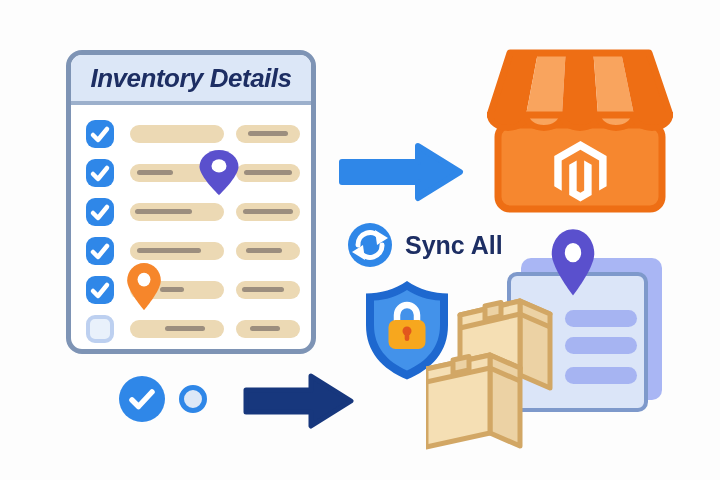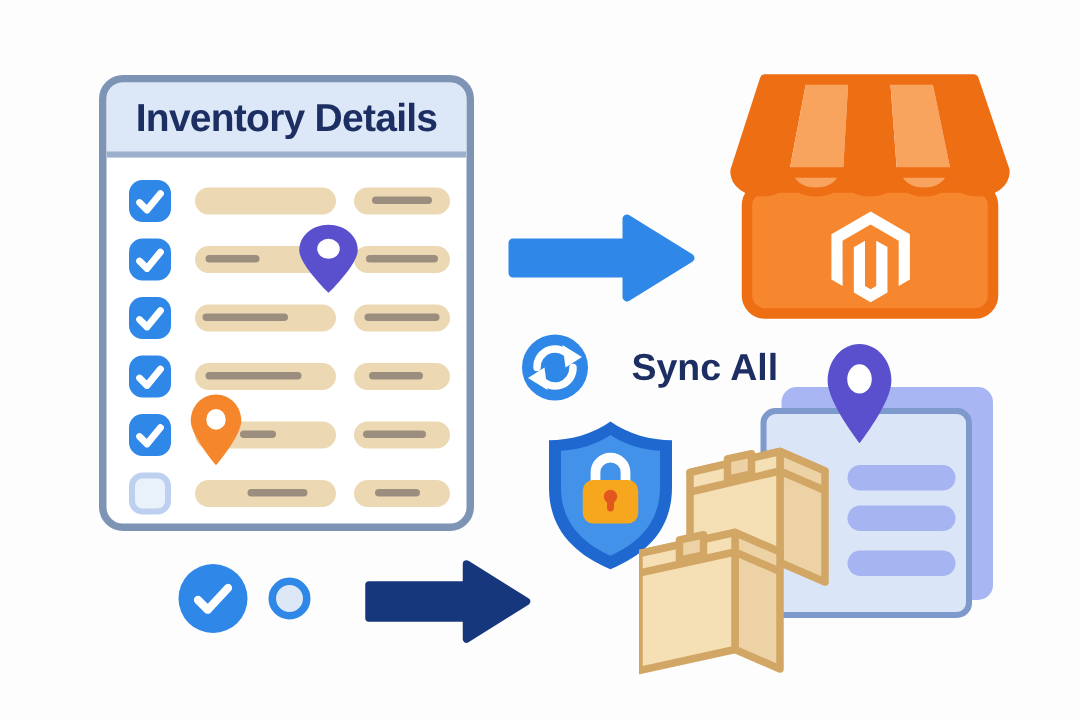--- a/index.html
+++ b/index.html
@@ -5,42 +5,42 @@
   html,body{margin:0;padding:0;background:#fdfdfd;}
   .canvas{position:relative;width:720px;height:480px;background:var(--background,#fdfdfd);
           overflow:hidden;font-family:"Liberation Sans",sans-serif;}
   .abs{position:absolute;}
 
   
   .card{position:absolute;left:66px;top:50px;width:250px;height:304px;background:var(--card-bg,#fff);
         border:5px solid var(--card-border,#7e94b5);border-radius:16px;box-sizing:border-box;overflow:hidden;}
   .card-header{height:46px;background:var(--card-header-bg,#dce7f7);
         border-bottom:4px solid var(--card-divider,#9cb0cc);
-        display:flex;align-items:center;justify-content:center;}
+        display:flex;align-items:center;justify-content:center;font-style:italic;}
   .card-title{font-size:26px;font-weight:bold;color:var(--navy-text,#1d2e63);letter-spacing:-0.5px;}
   .rows{padding:15px 0 0 15px;display:flex;flex-direction:column;gap:11px;}
   .row{display:flex;align-items:center;gap:16px;height:28px;}
   .checkbox{width:28px;height:28px;border-radius:9px;box-sizing:border-box;position:relative;flex:0 0 auto;}
   .checkbox.checked{background:var(--accent-blue,#2f87e8);}
   .checkbox.unchecked{background:var(--unchecked-fill,#e9f1fb);border:4px solid var(--unchecked-border,#bdd0f0);}
   .checkbox svg{position:absolute;left:0;top:0;width:100%;height:100%;}
   .bar{position:relative;height:18px;border-radius:9px;background:var(--tan-bar,#ecd9b4);flex:0 0 auto;}
   .bar.left{width:94px;}
   .bar.right{width:64px;margin-left:-4px;}
   .bar .line{position:absolute;top:6px;height:5px;border-radius:2.5px;background:var(--tan-line,#9c8e7e);}
 
   
   .doc-back{position:absolute;left:521px;top:258px;width:141px;height:142px;border-radius:10px;
             background:var(--doc-back,#a9b6f4);}
   .doc-main{position:absolute;left:507px;top:272px;width:141px;height:140px;border-radius:10px;
             background:var(--doc-fill,#dbe5f8);border:4px solid var(--doc-border,#7e99cb);box-sizing:border-box;}
   .doc-line{position:absolute;left:54px;width:72px;height:17px;border-radius:8.5px;background:var(--doc-bar,#a6b4f2);}
 
   
-  .sync{position:absolute;left:347px;top:222px;display:flex;align-items:flex-start;gap:28px;height:46px;}
+  .sync{position:absolute;left:347px;top:222px;display:flex;align-items:flex-start;gap:12px;height:46px;}
   .sync-label{font-size:25px;font-weight:bold;color:var(--navy-text,#1d2e63);line-height:46px;}
 
   
   .ring{position:absolute;left:179px;top:385px;width:28px;height:28px;border-radius:50%;box-sizing:border-box;
         border:5px solid var(--accent-blue,#2f87e8);background:var(--ring-fill,#dde8f7);}
 </style>
 </head>
 <body>
 
 <div class="canvas">

